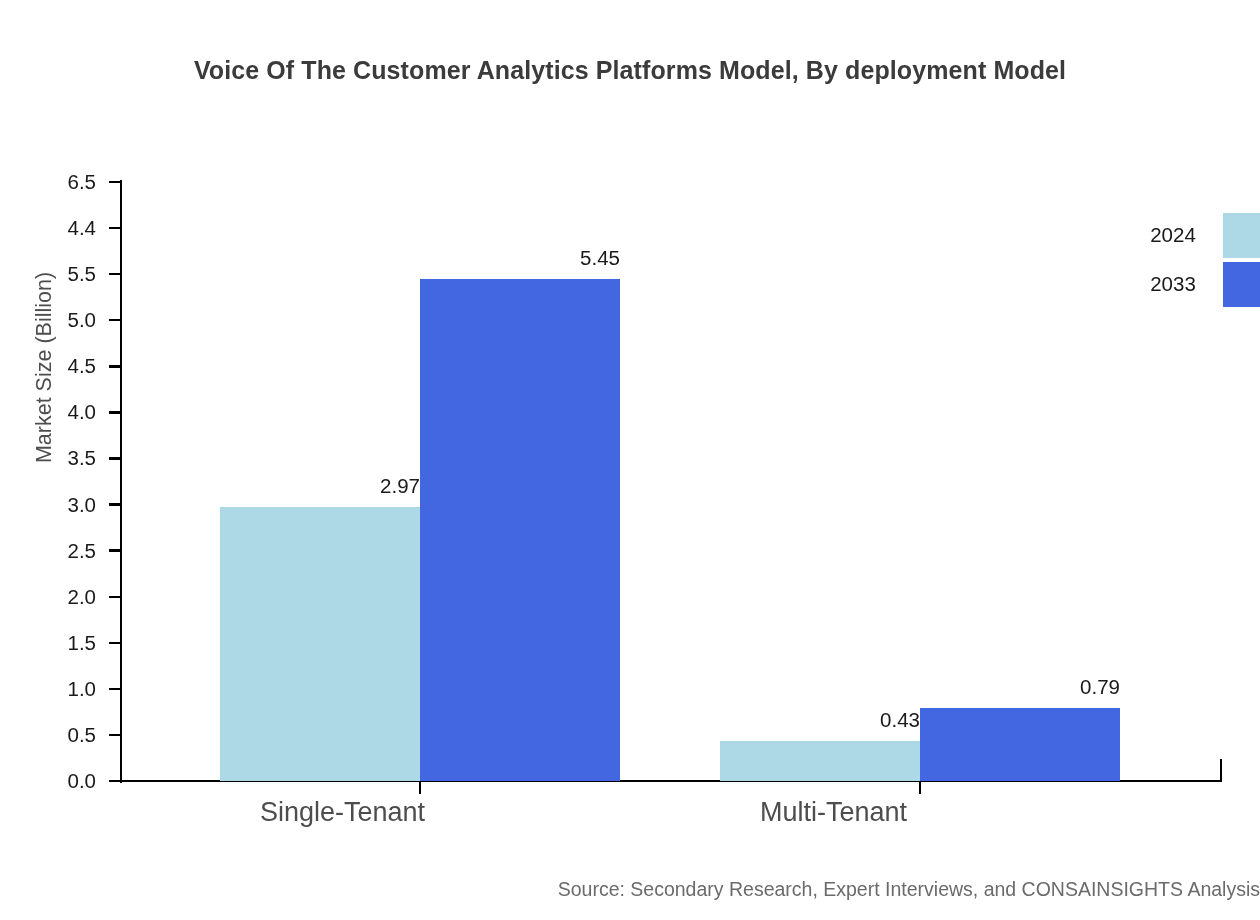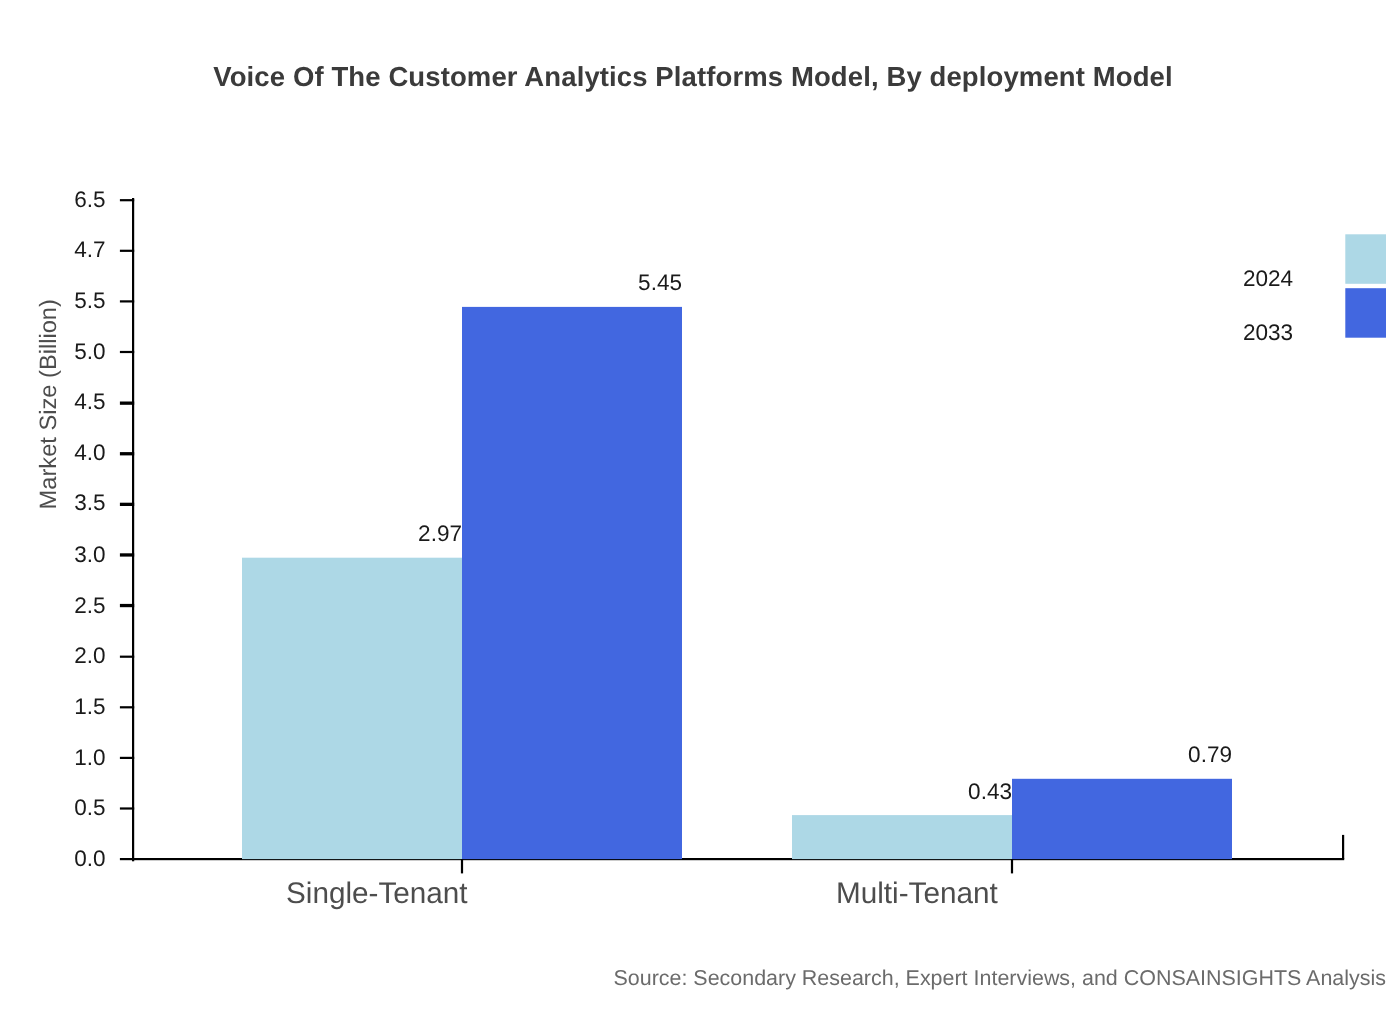--- a/index.html
+++ b/index.html
@@ -138,24 +138,23 @@
     position: absolute;
     height: 45px;
     left: 0;
     width: 130px;
   }
   .legend-label {
     position: absolute;
     left: 0;
     top: 10px;
     width: 86px;
-    text-align: left;
+    text-align: center;
     font-size: 20.5px;
     color: #1a1a1a;
-    margin-top: 19px;
   }
   .legend-swatch {
     position: absolute;
     left: 93px;
     top: 0;
     width: 60px;
     height: 45px;
   }
 
   
@@ -228,21 +227,21 @@
     </div>
     <div class="ytick" style="top: 320.231px;">
       <span class="tlabel">5.0</span>
       <span class="tmark"></span>
     </div>
     <div class="ytick" style="top: 274.154px;">
       <span class="tlabel">5.5</span>
       <span class="tmark"></span>
     </div>
     <div class="ytick" style="top: 228.077px;">
-      <span class="tlabel">4.7</span>
+      <span class="tlabel">4.4</span>
       <span class="tmark"></span>
     </div>
     <div class="ytick" style="top: 182px;">
       <span class="tlabel">6.5</span>
       <span class="tmark"></span>
     </div>
   </div>
 
 <div id="plot-area">
     <div class="bar" style="left: 98px; width: 200px; height: 273.697px; background: rgb(173, 216, 230);"></div>

